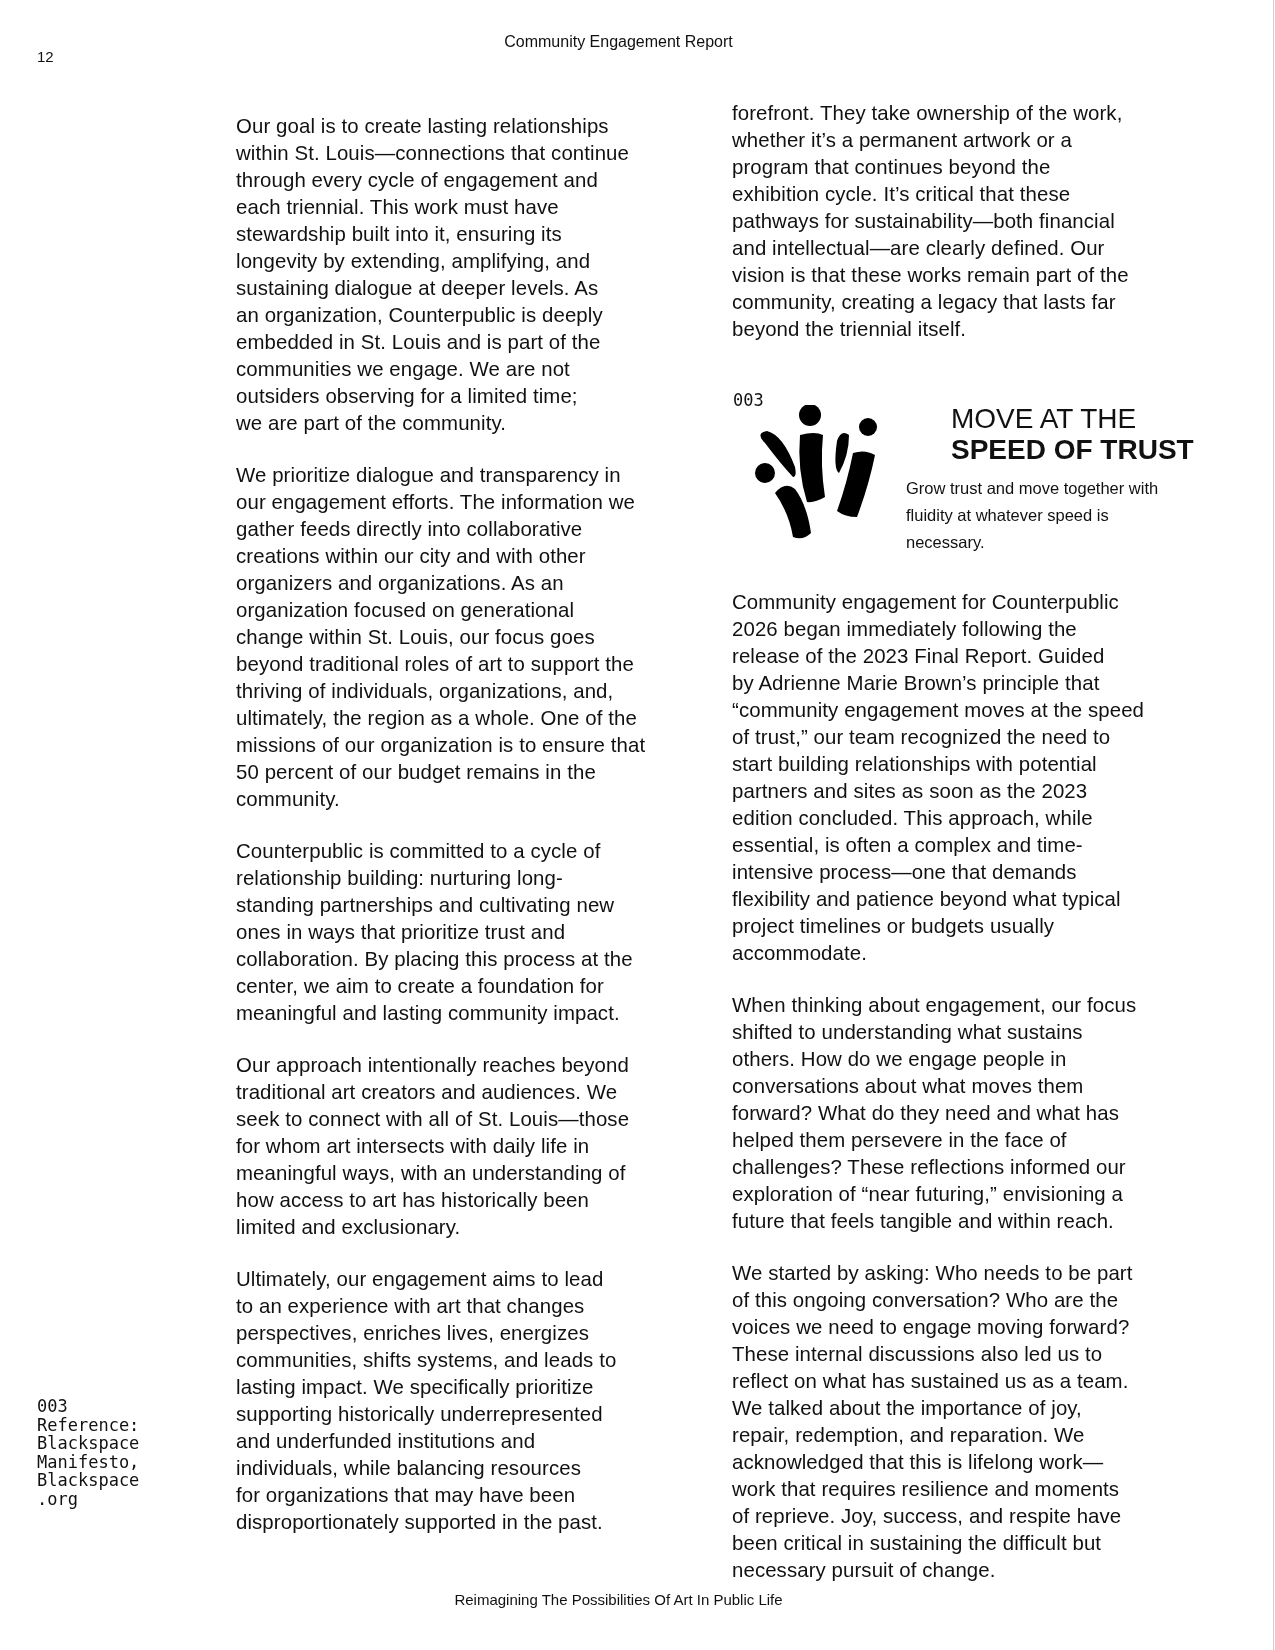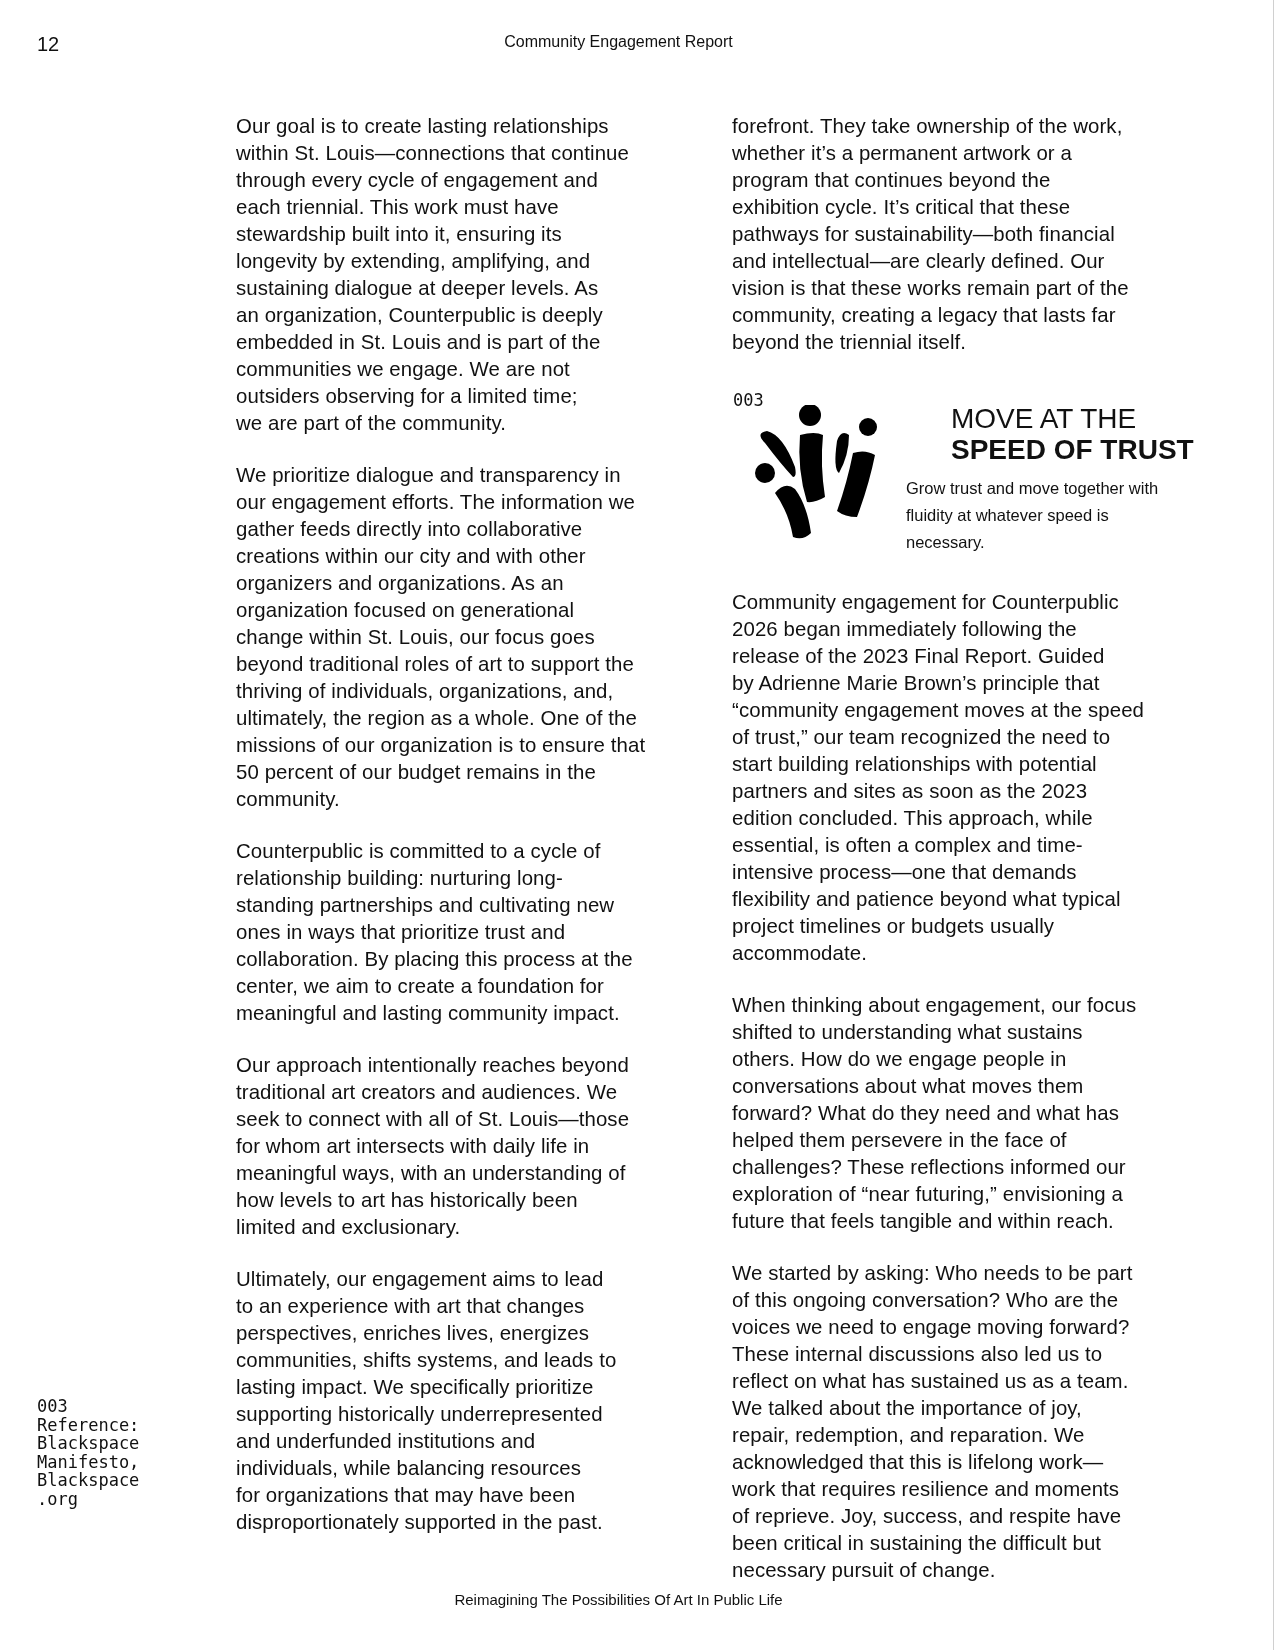--- a/index.html
+++ b/index.html
@@ -2,26 +2,26 @@
 <html><head>
 <meta charset="utf-8">
 <style>
   html, body { margin: 0; padding: 0; }
   body {
     width: 1275px; height: 1650px; position: relative; overflow: hidden;
     background: #ffffff; color: #111111;
     font-family: "Liberation Sans", sans-serif;
   }
   .edge { position: absolute; top: 0; right: 1px; width: 1px; height: 1650px; background: #d0d0d0; }
-  .page-num { position: absolute; left: 37px; top: 33px; font-size: 20px; }
+  .page-num { position: absolute; left: 37px; top: 48px; font-size: 15px; }
   .running-head { position: absolute; left: 0; width: 1237px; top: 33px; text-align: center; font-size: 16px; }
   .col { position: absolute; width: 475px; font-size: 20.4px; line-height: 27px; letter-spacing: 0.1px; }
   .col p { margin: 0 0 24.95px 0; white-space: pre-line; }
   .col-left { left: 236px; top: 113px; }
-  .col-right-top { left: 732px; top: 113px; }
+  .col-right-top { left: 732px; top: 100px; }
   .col-right-bottom { left: 732px; top: 589px; }
   .mono { font-family: "DejaVu Sans Mono", "Liberation Mono", monospace; }
   .sidenote { position: absolute; left: 37px; top: 1397px; font-size: 17px; line-height: 18.6px; white-space: pre-line; }
   .callout-num { position: absolute; left: 733px; top: 390px; font-size: 17px; }
   .callout-icon { position: absolute; left: 745px; top: 405px; width: 140px; height: 140px; }
   .callout-title { position: absolute; left: 904px; top: 403px; font-size: 28px; line-height: 31px; margin-left: 47px; }
   .callout-title .light { font-weight: normal; display: block; }
   .callout-title .bold { font-weight: bold; display: block; }
   .callout-desc { position: absolute; left: 906px; top: 475px; width: 270px; font-size: 16.5px; line-height: 27px; }
   .footer { position: absolute; left: 0; width: 1237px; top: 1591px; text-align: center; font-size: 15px; }
@@ -65,21 +65,21 @@
 standing partnerships and cultivating new
 ones in ways that prioritize trust and
 collaboration. By placing this process at the
 center, we aim to create a foundation for
 meaningful and lasting community impact.</p>
   <p>Our approach intentionally reaches beyond
 traditional art creators and audiences. We
 seek to connect with all of St. Louis—those
 for whom art intersects with daily life in
 meaningful ways, with an understanding of
-how levels to art has historically been
+how access to art has historically been
 limited and exclusionary.</p>
   <p>Ultimately, our engagement aims to lead
 to an experience with art that changes
 perspectives, enriches lives, energizes
 communities, shifts systems, and leads to
 lasting impact. We specifically prioritize
 supporting historically underrepresented
 and underfunded institutions and
 individuals, while balancing resources
 for organizations that may have been

